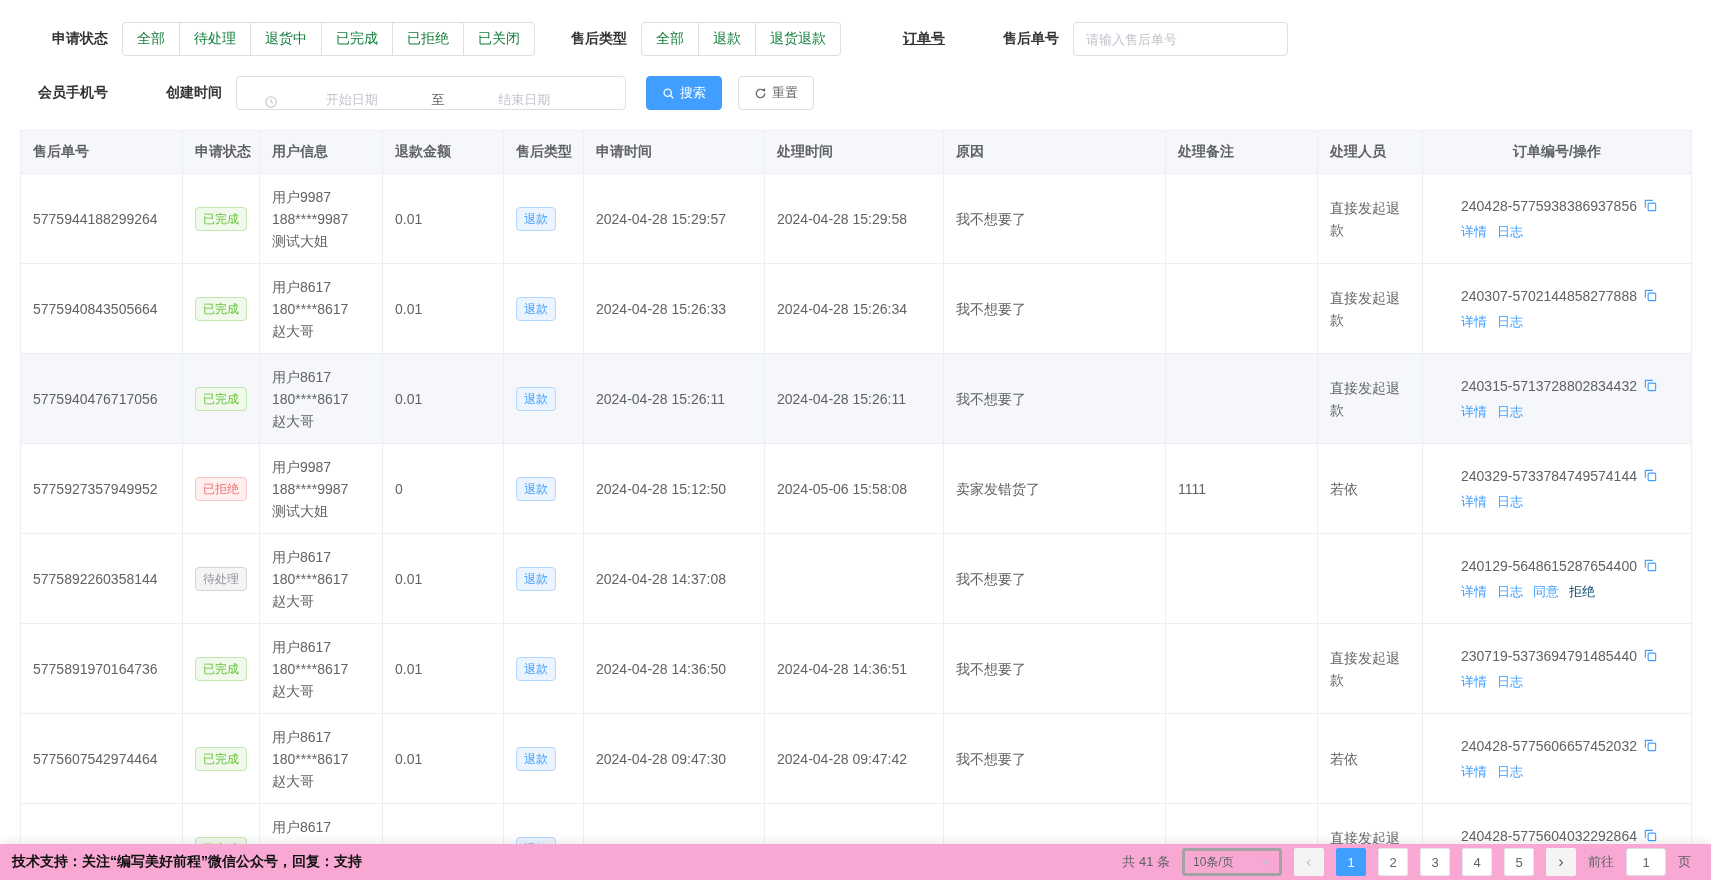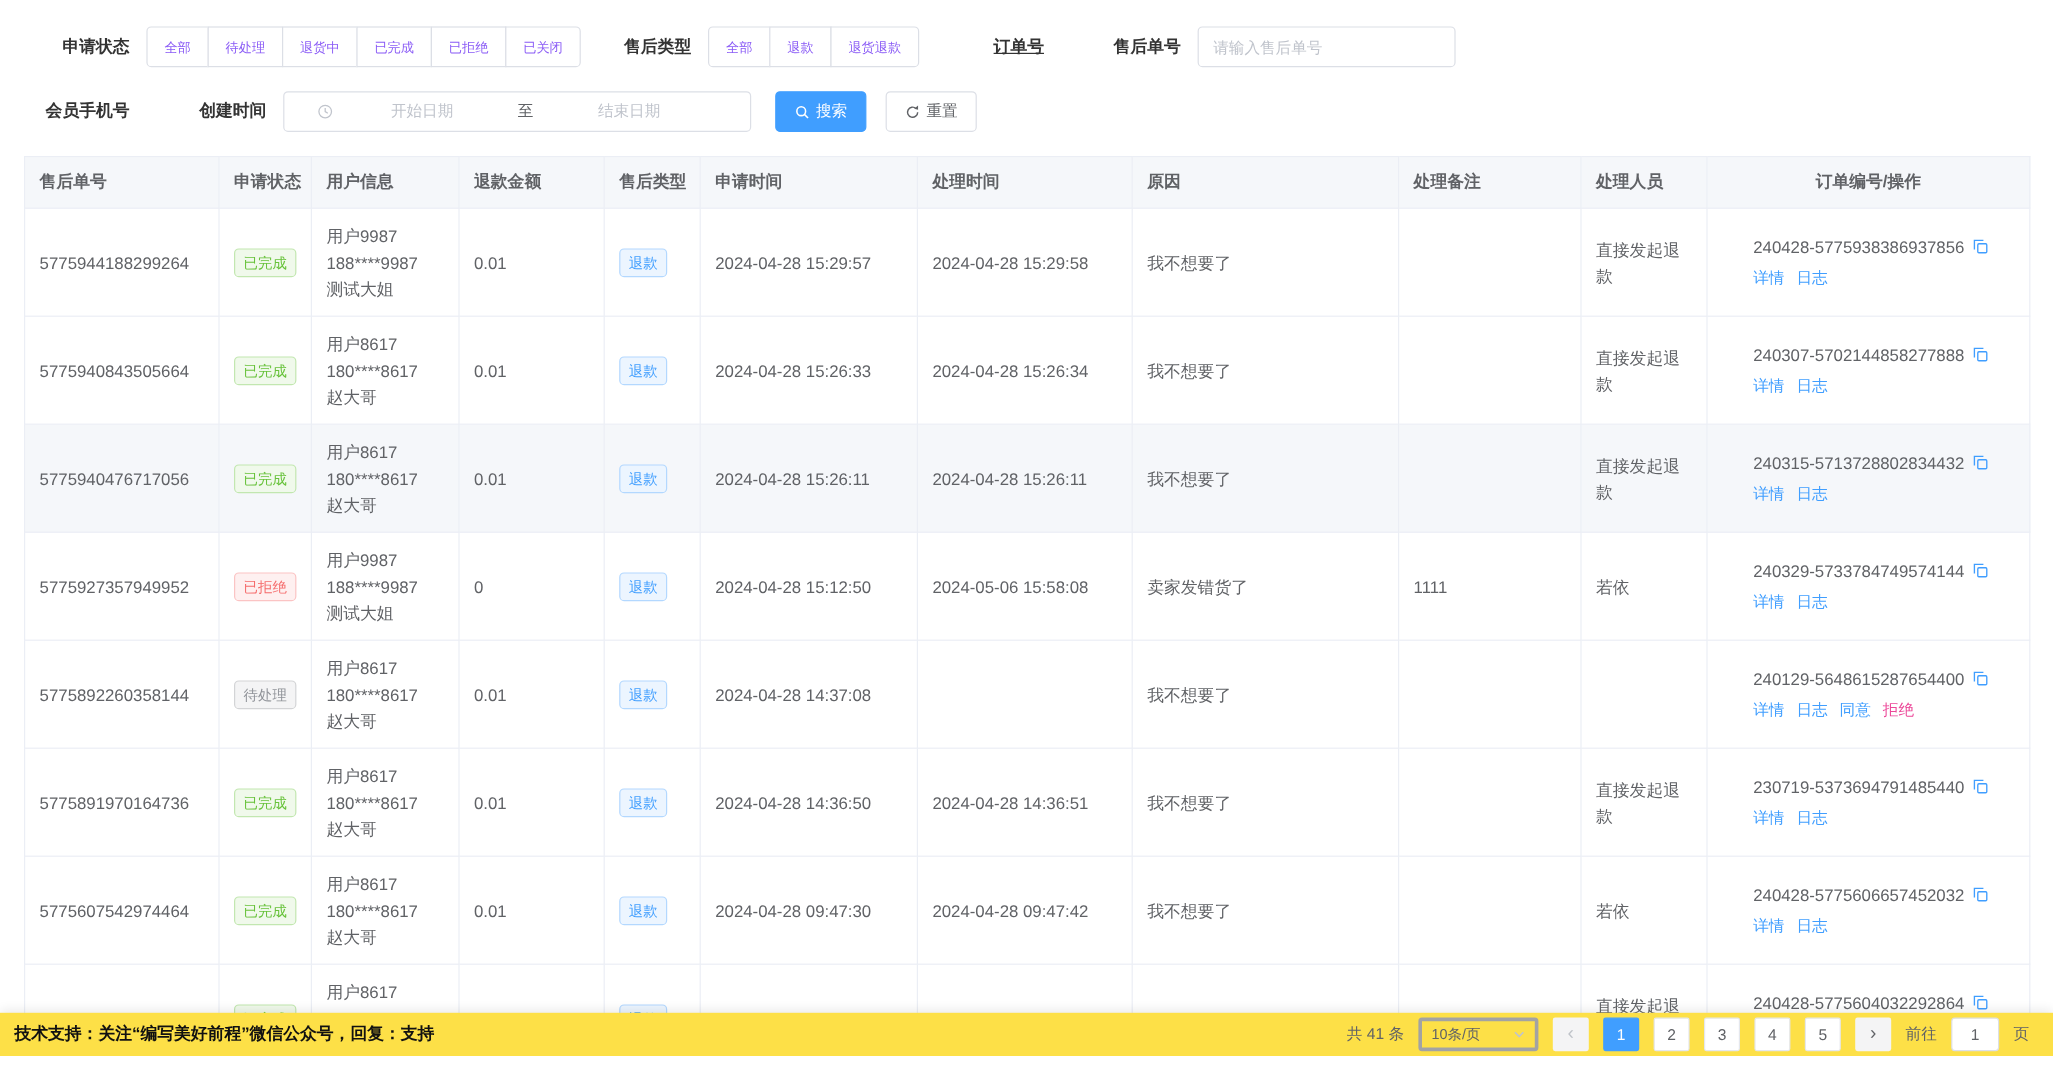--- a/index.html
+++ b/index.html
@@ -5,29 +5,29 @@
   * { box-sizing: border-box; margin: 0; padding: 0; }
   html,body { background:#fff; }
   body { font-family: "Liberation Sans", "DejaVu Sans", sans-serif; }
   .page { position:relative; width:1711px; height:880px; background:#fff; overflow:hidden; }
 
   
   .filters { padding:22px 20px 0 20px; font-size:14px; }
   .frow { display:flex; align-items:center; margin-bottom:20px; }
   .flabel { font-weight:bold; color:#333; text-align:right; width:88px; flex:none; margin-right:14px; white-space:nowrap; }
   .btn-group { display:flex; }
-  .fbtn { height:34px; padding:0 14px; background:#fff; border:1px solid #dcdfe6; color:#8b5cf6;
-          font-size:11px; display:flex; align-items:center; cursor:pointer; margin-left:-1px; white-space:nowrap; }
+  .fbtn { height:34px; padding:0 14px; background:#fff; border:1px solid #dcdfe6; color:#15803d;
+          font-size:14px; display:flex; align-items:center; cursor:pointer; margin-left:-1px; white-space:nowrap; }
   .btn-group .fbtn:first-child { margin-left:0; border-radius:4px 0 0 4px; }
   .btn-group .fbtn:last-child { border-radius:0 4px 4px 0; }
   .tinput { height:34px; border:1px solid #dcdfe6; border-radius:4px; padding:0 12px; font-size:13px;
             color:#606266; outline:none; font-family:inherit; }
   .tinput::placeholder { color:#c0c4cc; }
   .daterange { width:390px; height:34px; border:1px solid #dcdfe6; border-radius:4px; display:flex;
-               align-items:center; padding:0 27px; }
+               align-items:flex-end; padding:0 27px; }
   .daterange .ph { flex:1; text-align:center; color:#c0c4cc; font-size:13px; }
   .daterange .sep { color:#606266; font-size:13px; padding:0 6px; }
   .primary-btn { height:34px; padding:0 15px; background:#409eff; border:1px solid #409eff; border-radius:4px;
                  color:#fff; font-size:13px; display:flex; align-items:center; gap:5px; cursor:pointer; }
   .plain-btn { height:34px; padding:0 15px; background:#fff; border:1px solid #dcdfe6; border-radius:4px;
                color:#606266; font-size:13px; display:flex; align-items:center; gap:5px; cursor:pointer; }
 
   
   .tblwrap { margin:0 20px; }
   table { width:1671px; border-collapse:collapse; table-layout:fixed; font-size:14px; color:#606266; }
@@ -40,25 +40,25 @@
   .tag { display:inline-block; padding:0 7px; height:24px; line-height:22px; font-size:12px;
          border-radius:4px; border:1px solid transparent; white-space:nowrap; }
   .tag-success { color:#67c23a; background:#f0f9eb; border-color:#c2e7b0; }
   .tag-danger  { color:#f56c6c; background:#fef0f0; border-color:#fbc4c4; }
   .tag-info    { color:#909399; background:#f4f4f5; border-color:#d3d4d6; }
   .tag-refund  { color:#409eff; background:#ecf5ff; border-color:#b3d8ff; }
   .orderline { display:flex; align-items:center; gap:6px; margin-bottom:4px; white-space:nowrap; }
   .copybtn { display:inline-flex; cursor:pointer; flex:none; }
   .links { display:flex; gap:10px; }
   .lnk { color:#409eff; font-size:13px; text-decoration:none; cursor:pointer; white-space:nowrap; }
-  .lnk.red { color:#ec4899; }
+  .lnk.red { color:#0c4a6e; }
   .lnk:empty { display:none; }
 
   
-  .footer { position:absolute; left:0; right:0; bottom:0; height:36px; background:#fde047; z-index:5;
+  .footer { position:absolute; left:0; right:0; bottom:0; height:36px; background:#f9a8d4; z-index:5;
             box-shadow:0 -3px 8px rgba(0,0,0,.08); display:flex; align-items:center; padding:0 20px 0 12px; }
   .support { font-weight:bold; font-size:14px; color:#111; }
   .pager { margin-left:auto; display:flex; align-items:center; gap:12px; font-size:13px; color:#606266; }
   .psize { width:100px; height:28px; border:3px solid #a3a3a3; border-radius:3px; display:flex; align-items:center;
            justify-content:space-between; padding:0 8px; font-size:12px; color:#606266; cursor:pointer; }
   .pbtn { min-width:30px; height:28px; border-radius:2px; display:flex; align-items:center; justify-content:center;
           font-size:13px; cursor:pointer; }
   .pbtn.nav { background:#f4f4f5; border:none; color:#606266; font-size:16px; }
   .pbtn.nav.disabled { color:#bfc3c9; }
   .pbtn.num { background:#fff; border:1px solid #e4e7ed; color:#606266; }

